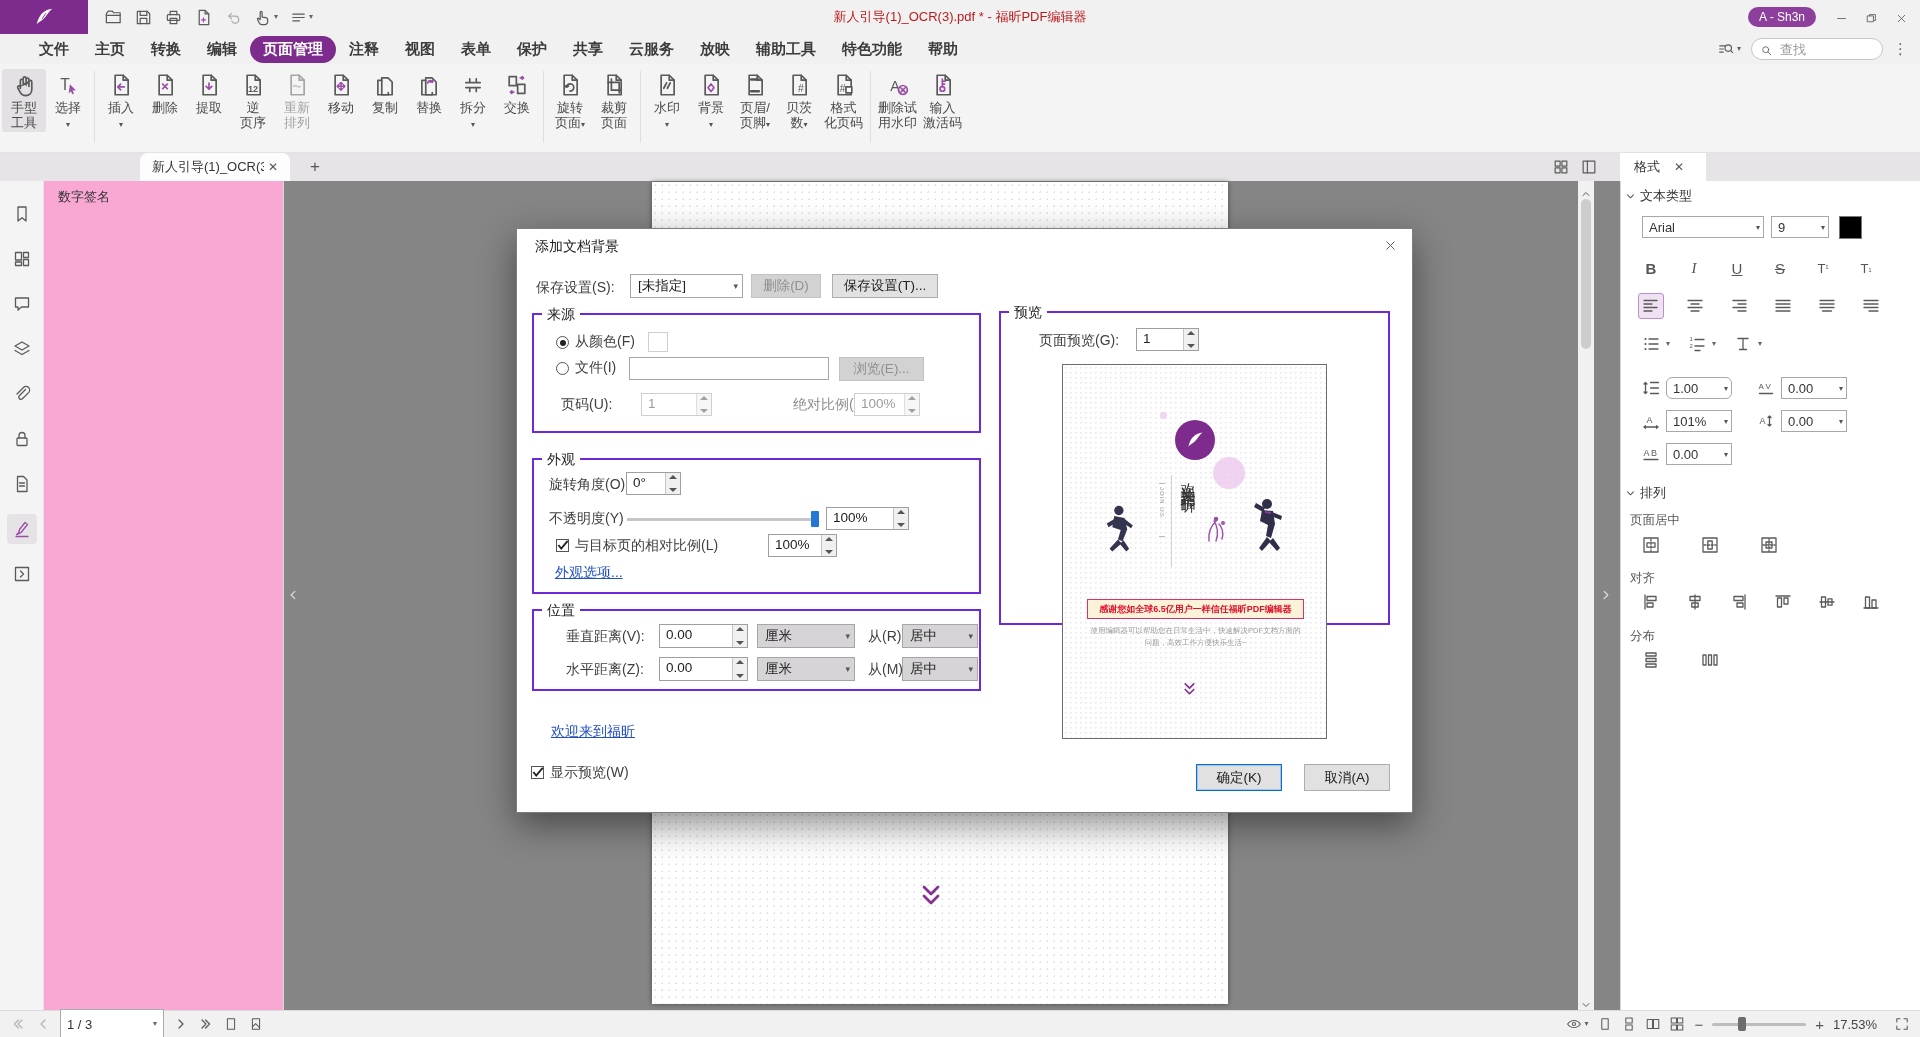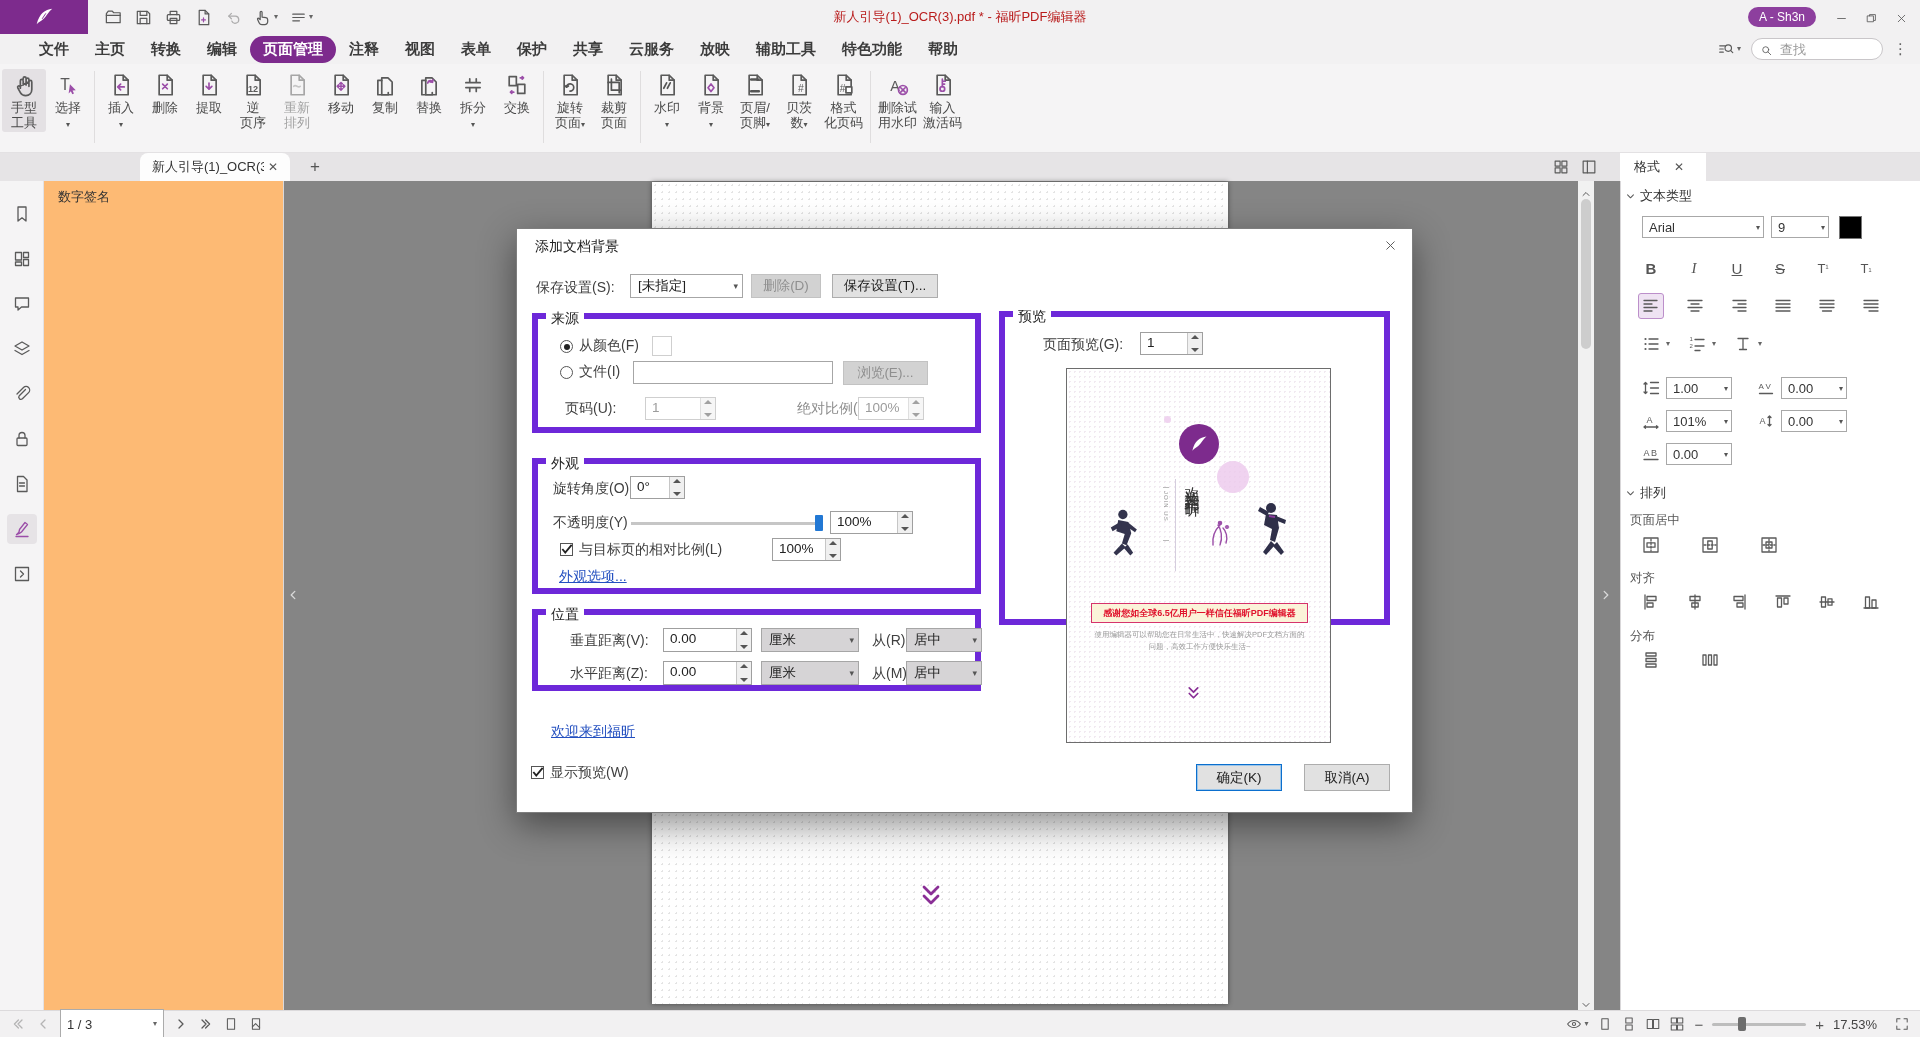--- a/index.html
+++ b/index.html
@@ -55,21 +55,21 @@
   .tabicons span{width:18px;height:18px;display:inline-block;}
   .fmttab{position:absolute;left:1620px;top:0;width:86px;height:28px;background:#fff;display:flex;align-items:center;padding:0 8px 0 14px;font-size:13px;color:#333;}
   .fmttab .x{margin-left:14px;color:#555;font-size:12px;}
 
   
   .main{position:absolute;left:0;top:181px;width:1920px;height:829px;}
   .rail{position:absolute;left:0;top:0;width:44px;height:100%;background:#f5f4f5;border-right:1px solid #e3e1e3;display:flex;flex-direction:column;align-items:center;padding-top:18px;gap:15px;}
   .railbtn{width:30px;height:30px;border-radius:4px;display:flex;align-items:center;justify-content:center;}
   .railbtn span{width:20px;height:20px;display:inline-block;}
   .railbtn.active{background:#e6e3e6;}
-  .sidepanel{position:absolute;left:44px;top:0;width:240px;height:100%;background:#fdba74;border-right:1px solid #dad8da;}
+  .sidepanel{position:absolute;left:44px;top:0;width:240px;height:100%;background:#f9a8d4;border-right:1px solid #dad8da;}
   .sidepanel .ptitle{padding:7px 14px;font-size:13px;color:#333;}
   .docarea{position:absolute;left:284px;top:0;width:1336px;height:100%;background:#858585;}
   .page{position:absolute;left:368px;top:1px;width:576px;height:822px;background:#fff;background-image:radial-gradient(circle,#e4e4e4 1px,transparent 1px);background-size:7px 7px;box-shadow:0 0 5px rgba(0,0,0,.45);}
   .pg-chev{position:absolute;left:265px;top:700px;width:28px;height:28px;}
   .vscroll{position:absolute;left:1294px;top:0;width:16px;height:100%;background:#f1f1f1;}
   .vscroll .sarr{position:absolute;left:3px;width:10px;height:10px;}
   .vscroll .sthumb{position:absolute;left:3px;top:18px;width:10px;height:150px;background:#cdcdcd;border-radius:5px;}
   .clps{position:absolute;width:12px;height:12px;opacity:.8;}
   .rpanel{position:absolute;left:1620px;top:0;width:300px;height:100%;background:#fff;border-left:1px solid #d9d7d9;font-size:13px;color:#444;}
   .sechead{position:absolute;left:3px;display:flex;align-items:center;gap:3px;font-size:13px;color:#333;}
@@ -101,21 +101,21 @@
   .slider{position:relative;width:94px;height:16px;}
   .slider .tr{position:absolute;left:0;top:7px;width:94px;height:3px;background:#bdbdbd;border-radius:2px;}
   .slider .hd{position:absolute;left:26px;top:1px;width:8px;height:14px;background:#6d6d6d;border-radius:2px;}
 
   
   .dialog{position:absolute;left:516px;top:228px;width:897px;height:585px;background:#fff;border:1px solid #7e7e7e;box-shadow:0 12px 34px rgba(0,0,0,.45);z-index:50;font-size:14px;color:#1e1e1e;}
   .dlg-title{position:absolute;left:18px;top:9px;font-size:14px;color:#222;}
   .dlg-close{position:absolute;right:14px;top:9px;width:15px;height:15px;}
   .lbl{position:absolute;font-size:14px;color:#404040;white-space:nowrap;}
   .lbl.dim{color:#8c8c8c;}
-  .group{position:absolute;border:6px solid #6d28d9;}
+  .group{position:absolute;border:2px solid #6d28d9;}
   .glegend{position:absolute;top:-9px;left:8px;background:#fff;padding:0 5px;font-size:14px;color:#222;}
   .btn{position:absolute;background:#e1e1e1;border:1px solid #adadad;font-size:13.5px;color:#222;display:flex;align-items:center;justify-content:center;}
   .btn.disabled{background:#d2d2d2;border-color:#c2c2c2;color:#8f8f8f;}
   .btn.default{border-color:#0b6fce;box-shadow:inset 0 0 0 1px #9cc5e8;}
   .combo{position:absolute;border:1px solid #a6a6a6;background:#fff;display:flex;align-items:center;padding:0 16px 0 7px;font-size:13.5px;color:#222;}
   .combo .cdn{position:absolute;right:4px;font-size:9px;color:#555;}
   .combo.gray{background:#d6d4d6;}
   .spin{position:absolute;border:1px solid #9f9f9f;background:#fff;display:flex;}
   .spin .sval{flex:1;padding:2px 0 0 6px;font-size:13.5px;color:#222;}
   .spin .sbtns{width:15px;border-left:1px solid #c6c6c6;display:flex;flex-direction:column;}
@@ -668,21 +668,21 @@
                 </svg></span>
             </span>
             <span class="caret">▾</span>
           </span>
         </div>
       <div class="fp-row" style="top:196px;padding-left:20px;" id="fp-sp0">
           <span style="display:flex;align-items:center;gap:5px;">
             <span style="width:20px;height:20px;display:inline-block;"><svg viewBox="0 0 20 20" fill="none" stroke="#5a5a5a" stroke-width="1.3" stroke-linecap="round" stroke-linejoin="round" width="100%" height="100%">
                 <path d="M9.5 4.5h8M9.5 10h8M9.5 15.5h8M4.5 4.5v11m0-11L3 6m1.5-1.5L6 6m-1.5 9.5L3 14m1.5 1.5L6 14"></path>
               </svg></span>
-            <span class="fcombo" style="width:66px;">
+            <span class="fcombo" style="width:66px;border-radius:6px;">
               <span>1.00</span>
               <span class="cdn">▾</span>
             </span>
           </span>
           <span style="display:flex;align-items:center;gap:5px;margin-left:24px;">
             <span style="width:20px;height:20px;display:inline-block;"><svg viewBox="0 0 20 20" fill="none" stroke="#5a5a5a" stroke-width="1.3" stroke-linecap="round" stroke-linejoin="round" width="100%" height="100%">
                 <text x="2.5" y="11" font-size="8" fill="#5a5a5a" stroke="none" font-family="Liberation Sans,sans-serif">A</text>
                 <text x="9.5" y="11" font-size="8" fill="#5a5a5a" stroke="none" font-family="Liberation Sans,sans-serif">V</text>
                 <path d="M3.5 15.5h13"></path>
               </svg></span>

